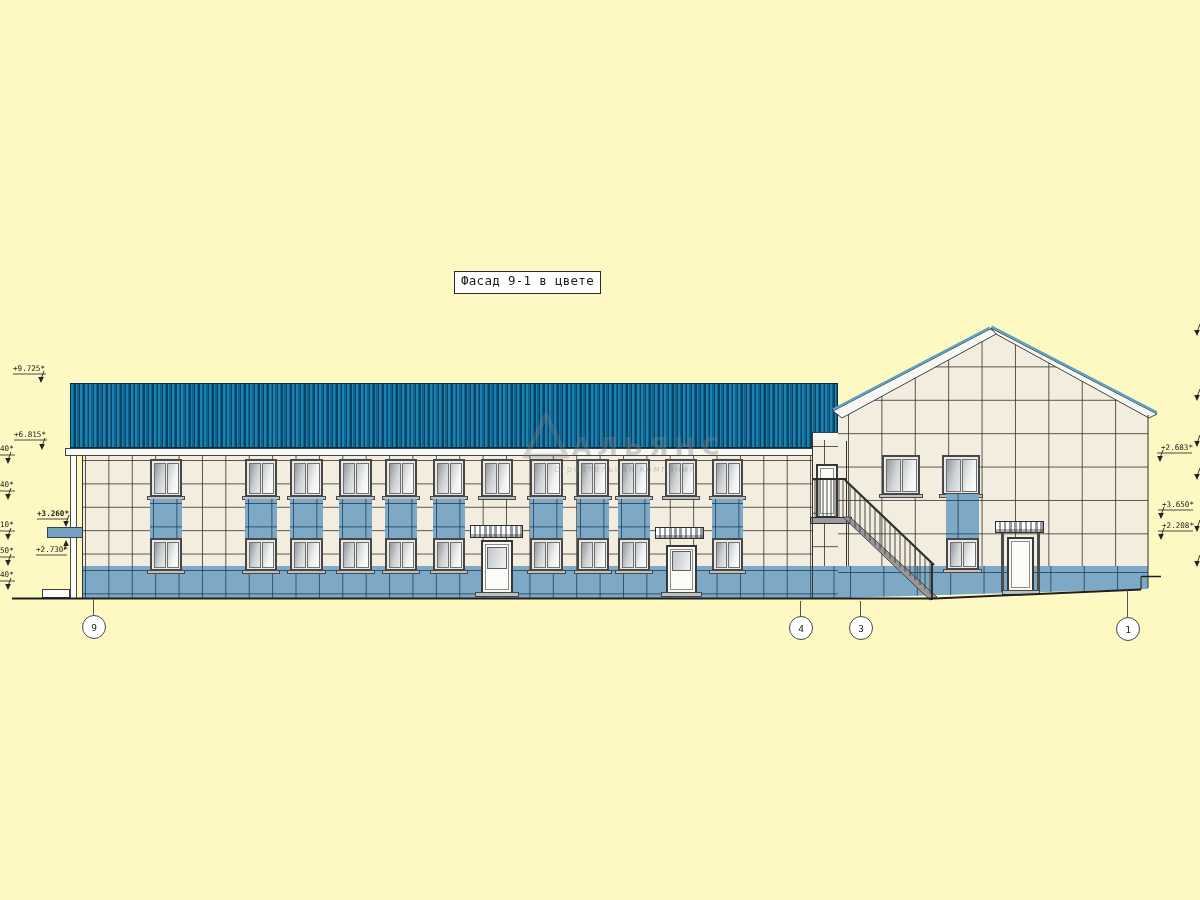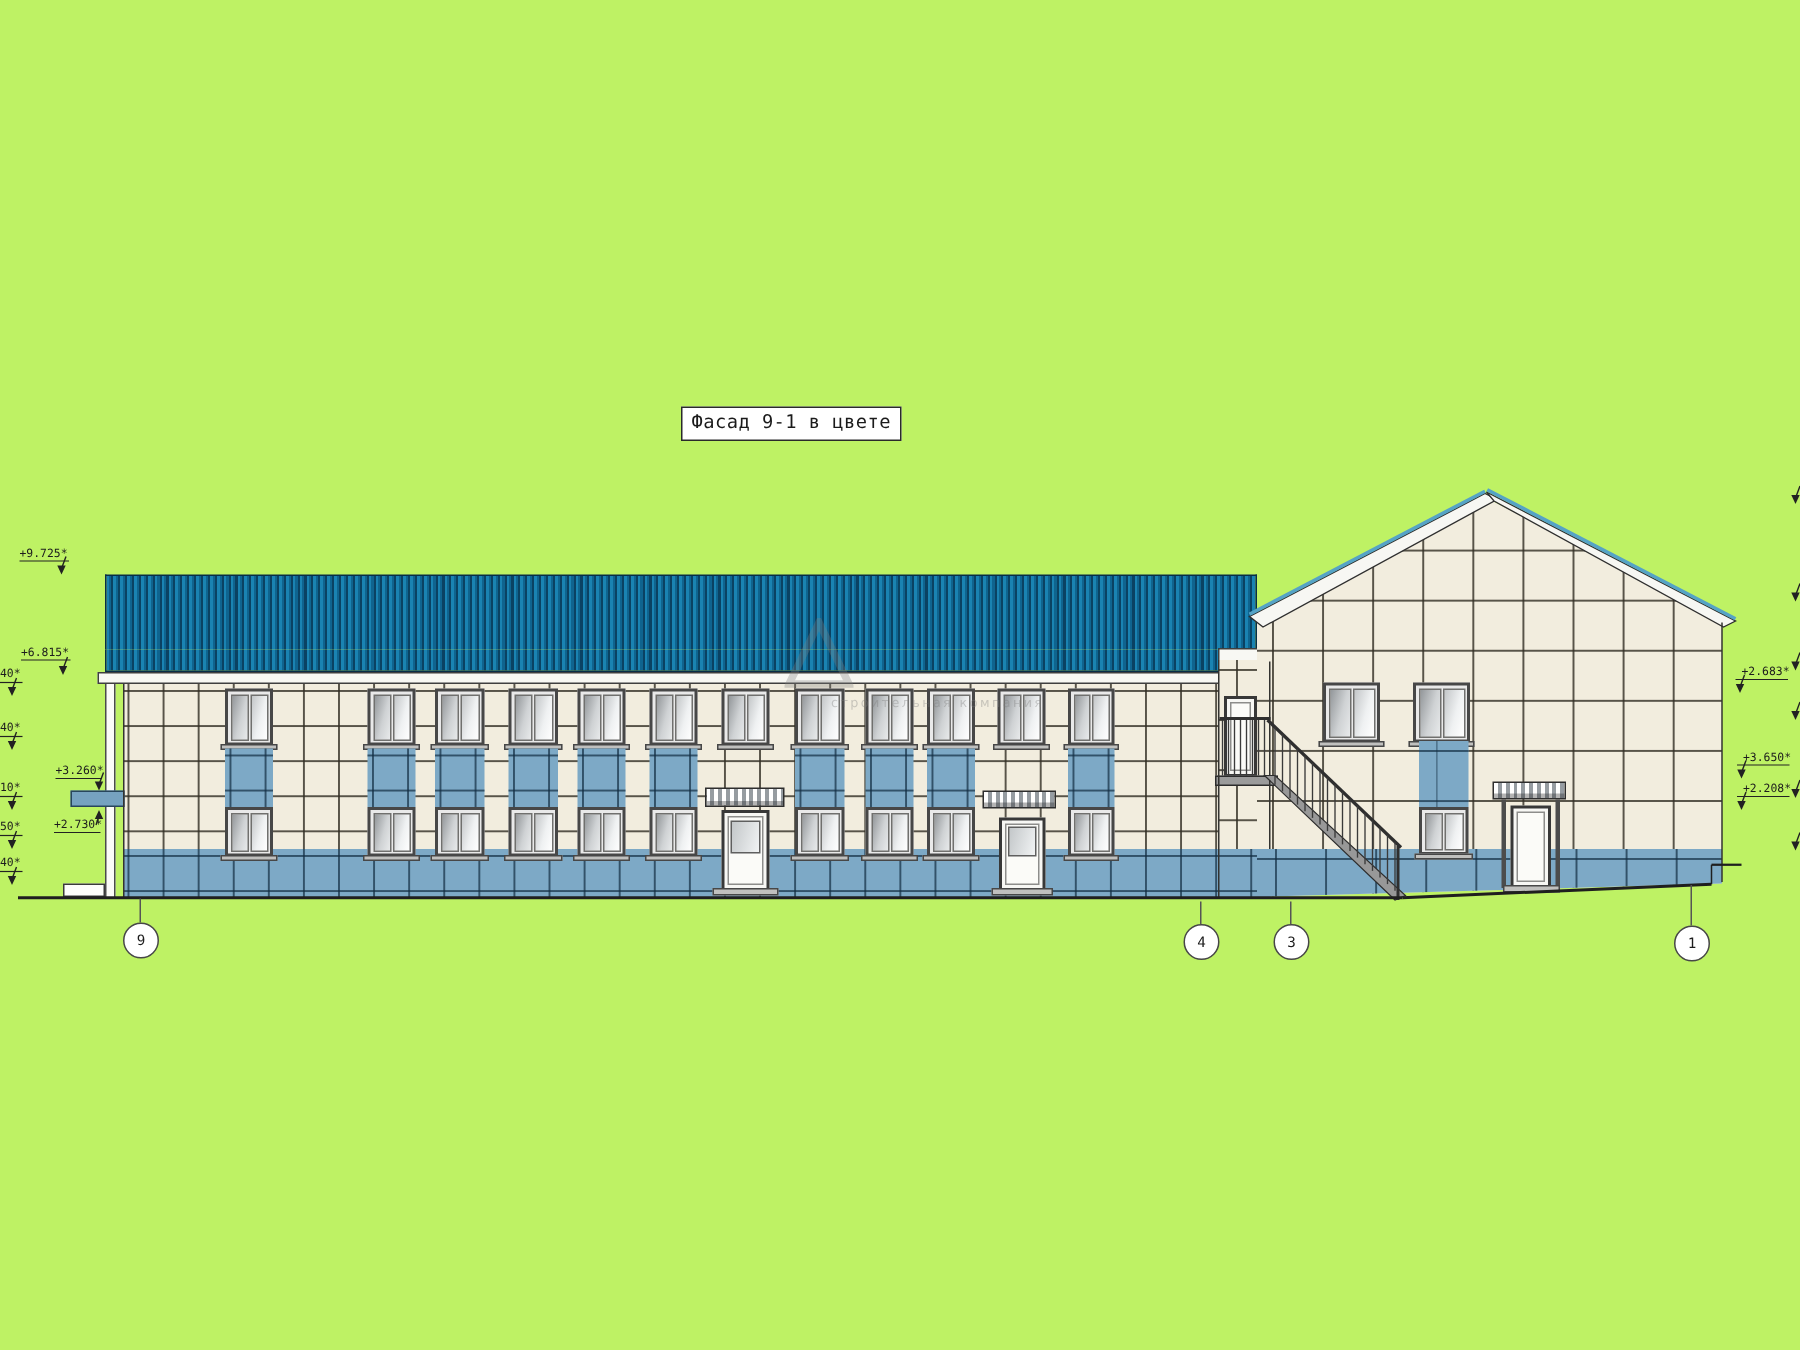--- a/index.html
+++ b/index.html
@@ -1,16 +1,16 @@
 <!DOCTYPE html>
 <html><head>
 <meta charset="utf-8">
 <style>
   html,body{margin:0;padding:0;background:#fff;}
-  #canvas{position:relative;width:1200px;height:900px;background:#bef264;overflow:hidden;
+  #canvas{position:relative;width:1200px;height:900px;background:#fef9c3;overflow:hidden;
           font-family:"DejaVu Sans Mono", monospace;}
   .abs{position:absolute;box-sizing:border-box;}
   .tile-cream{background-color:#f2edde;
     background-image:linear-gradient(to bottom,rgba(50,46,36,.8) 1px,transparent 1px),
                      linear-gradient(to right,rgba(50,46,36,.8) 1px,transparent 1px);
     background-size:23.4px 23.4px;background-position:3px 4px;}
   .tile-cream-lg{background-color:#f2edde;
     background-image:linear-gradient(to bottom,rgba(50,46,36,.8) 1px,transparent 1px),
                      linear-gradient(to right,rgba(50,46,36,.8) 1px,transparent 1px);
     background-size:33.4px 33.4px;background-position:12px 6px;}
@@ -166,20 +166,21 @@
         <line x1="93.5" y1="599" x2="93.5" y2="615" stroke="#555" stroke-width="1"></line>
         <line x1="800.5" y1="601" x2="800.5" y2="616" stroke="#555" stroke-width="1"></line>
         <line x1="860.5" y1="601" x2="860.5" y2="616" stroke="#555" stroke-width="1"></line>
         <line x1="1127.5" y1="590" x2="1127.5" y2="617" stroke="#555" stroke-width="1"></line>
       </g>
   </svg>
 
   <svg class="wm" style="left:523px;top:412px;z-index:8;" width="46" height="47">
     <polygon points="23,3 43,44 3,44" fill="none" stroke="rgba(128,128,128,.32)" stroke-width="5"></polygon>
   </svg>
+  <div class="wm wm-name">АЛЬЯНС</div>
   <div class="wm wm-tag">строительная компания</div>
 
 <div class="abs roof roof-top" style="left: 70px; top: 383px; width: 768px; height: 50px;"></div>
     <div class="abs roof roof-bot" style="left: 70px; top: 433px; width: 746px; height: 15px;"></div>
     <div class="abs fascia" style="left: 65px; top: 448px; width: 754px; height: 8px;"></div>
     <div class="abs fascia" style="left: 812px; top: 432px; width: 36px; height: 9px;"></div>
     <div class="abs tile-cream" style="left: 82px; top: 456px; width: 734px; height: 142px;"></div>
     <div class="abs tile-cream-lg" style="left: 812px; top: 440px; width: 35px; height: 158px;"></div>
     <div class="abs tile-cream-lg" style="left: 836px; top: 327px; width: 314px; height: 271px; clip-path: polygon(2px 86px, 157px 6px, 312px 86px, 312px 262px, 2px 271px);"></div>
     <div class="abs tile-blue" style="left: 82px; top: 566px; width: 765px; height: 32px;"></div>
@@ -341,21 +342,21 @@
     <div class="abs landing" style="left: 810px; top: 517px; width: 42px; height: 7px;"></div>
     <div class="abs awning" style="left: 995px; top: 521px; width: 49px; height: 12px;"></div>
     <div class="abs post" style="left: 1001px; top: 533px; width: 2.5px; height: 59px;"></div>
     <div class="abs post" style="left: 1037px; top: 533px; width: 2.5px; height: 59px;"></div>
     <div class="abs door" style="left: 1007px; top: 537px; width: 27px; height: 55px;">
       <div class="leaf"></div>
     </div>
     <div class="abs sill" style="left: 1002px; top: 590px; width: 38px; height: 5px;"></div>
     <span class="elev" style="left: 13px; top: 364px; text-align: center;">+9.725*</span>
     <span class="elev" style="left: 14px; top: 430px; text-align: center;">+6.815*</span>
-    <span class="elev" style="left: 37px; top: 509px;">+3.260*</span>
+    <span class="elev" style="left: 37px; top: 509px; font-weight: bold;">+3.260*</span>
     <span class="elev" style="left: 36px; top: 545px;">+2.730*</span>
     <span class="elev" style="left: 0px; top: 444px;">40*</span>
     <span class="elev" style="left: 0px; top: 480px;">40*</span>
     <span class="elev" style="left: 0px; top: 520px;">10*</span>
     <span class="elev" style="left: 0px; top: 546px;">50*</span>
     <span class="elev" style="left: 0px; top: 570px;">40*</span>
     <span class="elev" style="left: 1161px; top: 443px;">+2.683*</span>
     <span class="elev" style="left: 1162px; top: 500px;">+3.650*</span>
     <span class="elev" style="left: 1162px; top: 521px;">+2.208*</span>
     <div class="bubble" style="left: 82px; top: 615px;">

